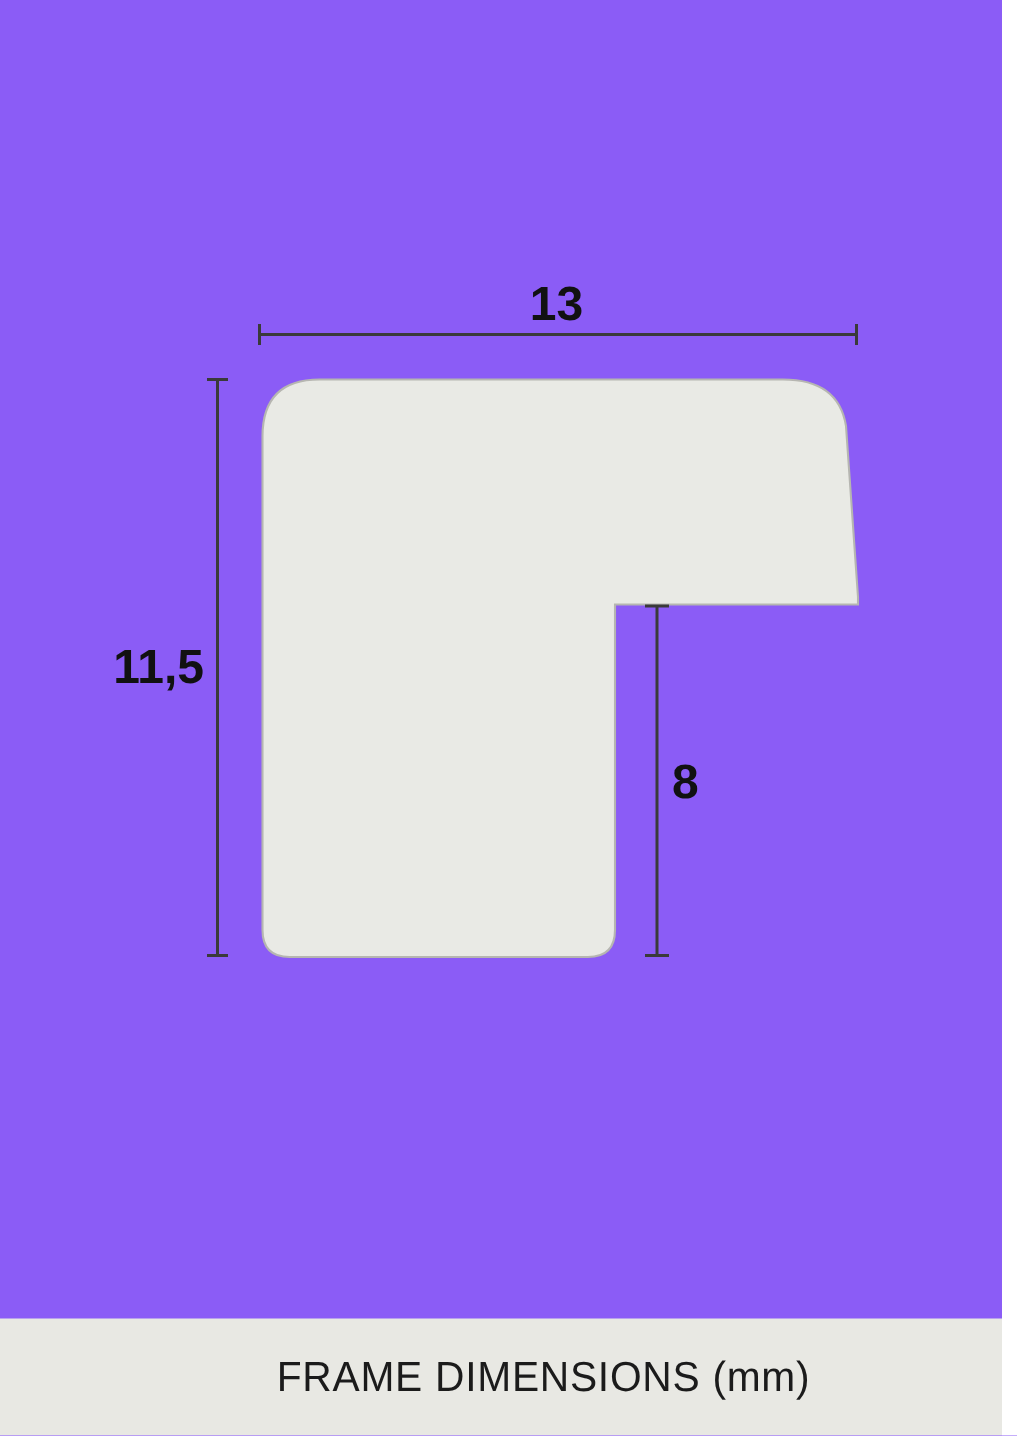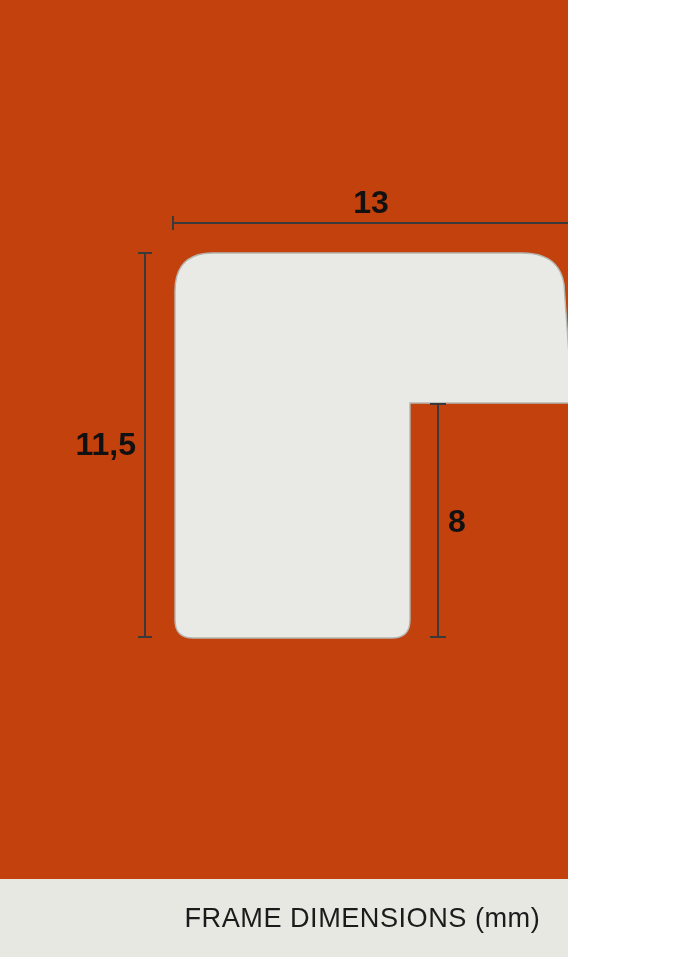--- a/index.html
+++ b/index.html
@@ -1,21 +1,21 @@
 <!DOCTYPE html>
 <html><head>
 <meta charset="utf-8">
 <style>
   html, body { margin: 0; padding: 0; }
   body { background: #ffffff; }
   .page {
     position: relative;
-    width: 568px;
+    width: 668px;
     height: 957px;
-    background: #c2410c;
+    background: #8b5cf6;
     overflow: hidden;
     font-family: "Liberation Sans", sans-serif;
   }
   .diagram-svg {
     position: absolute;
     left: 0;
     top: 0;
     width: 684px;
     height: 879px;
     display: block;

